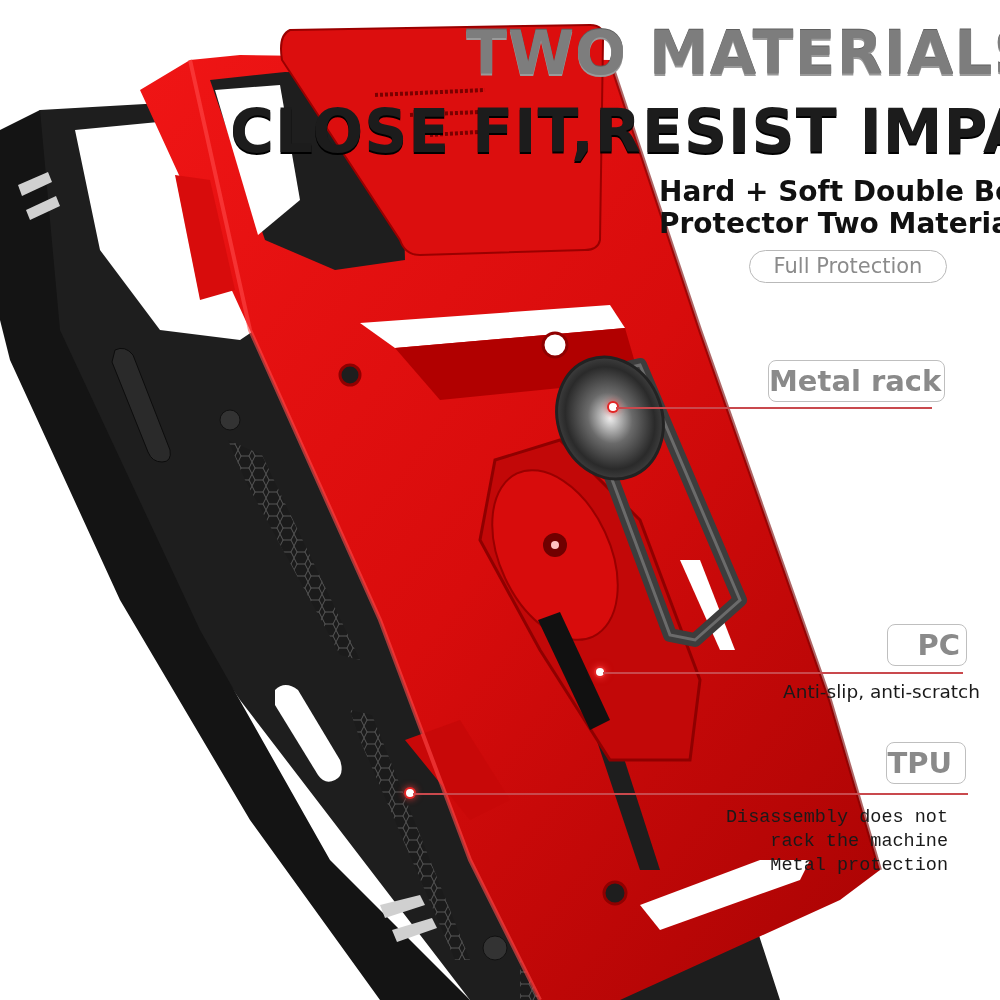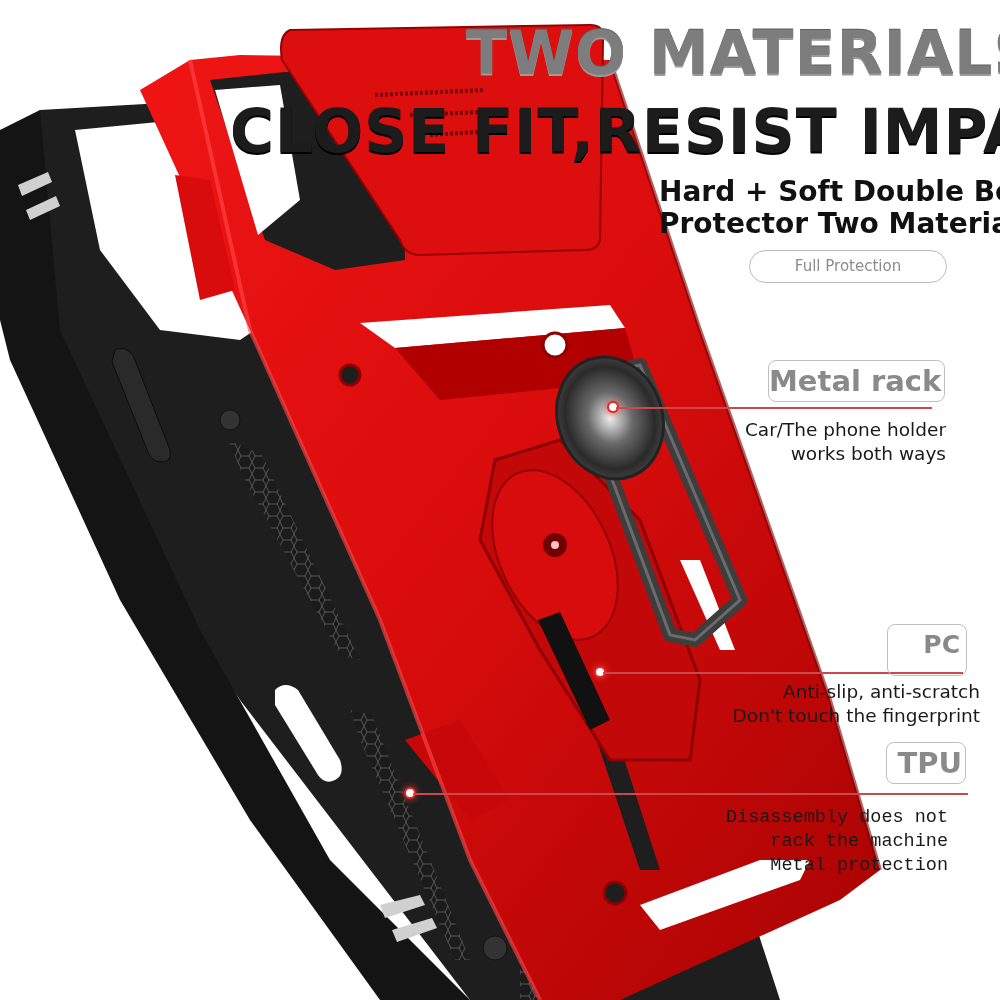--- a/index.html
+++ b/index.html
@@ -11,28 +11,28 @@
     .headline.l1 { left:466px; top:18px; font-size:60px; color:#7d7d7d;
       text-shadow: 0 2px 0 #9a9a9a, 0 -1px 0 #5f5f5f; }
     .headline.l2 { left:230px; top:96px; font-size:60px; color:#1c1c1c;
       text-shadow: 0 2px 0 #000; }
 
     .sub { position:absolute; right:2px; font-weight:bold; font-size:28px; color:#111; white-space:nowrap; line-height:33px; }
     .sub.s1 { top:175px; left:659px; }
     .sub.s2 { top:207px; left:659px; }
 
     .pill { position:absolute; left:749px; top:250px; width:198px; height:33px; border:1.5px solid #b9b9b9;
-      border-radius:18px; box-sizing:border-box; text-align:center; color:#8b8b8b; font-size:15px; line-height:30px;
+      border-radius:18px; box-sizing:border-box; text-align:center; color:#8b8b8b; font-size:21px; line-height:30px;
       font-family:"DejaVu Sans", sans-serif; }
 
     .tag { position:absolute; border:1.5px solid #bfbfbf; border-radius:8px; box-sizing:border-box;
       color:#8a8a8a; font-weight:bold; text-align:right; padding-right:6px; white-space:nowrap; background:rgba(255,255,255,0.0); }
     .tag.metal { left:768px; top:360px; width:177px; height:42px; font-size:29px; line-height:40px; padding-right:4px; }
-    .tag.pc { left:887px; top:624px; width:80px; height:52px; font-size:25px; line-height:40px; }
-    .tag.tpu { left:886px; top:742px; width:80px; height:42px; font-size:29px; line-height:40px; padding-right:3px; }
+    .tag.pc { left:887px; top:624px; width:80px; height:42px; font-size:29px; line-height:40px; }
+    .tag.tpu { left:886px; top:742px; width:80px; height:42px; font-size:29px; line-height:40px; padding-right:13px; }
 
     .leader { position:absolute; height:2px; background:#c9494d; }
     .dot { position:absolute; width:8px; height:8px; border-radius:50%; background:#fff; box-shadow:0 0 0 2px #e22525, 0 0 6px 3px rgba(255,60,60,0.6); }
 
     .desc { position:absolute; text-align:right; color:#1a1a1a; font-size:18.5px; line-height:24px; white-space:nowrap; font-family:"DejaVu Sans", sans-serif; }
     .desc.metal { right:54px; top:418px; }
     .desc.pc { right:20px; top:680px; }
     .desc.tpu { right:52px; top:806px;font-family:Liberation Mono, monospace; }
   </style>
 </head>
@@ -132,31 +132,26 @@
   <div class="headline l2">CLOSE FIT,RESIST IMPACT</div>
 
   <div class="sub s1">Hard + Soft Double Body</div>
   <div class="sub s2">Protector Two Materials</div>
 
   <div class="pill">Full Protection</div>
 
   <div class="dot" style="left:609px; top:403px;"></div>
   <div class="leader" style="left:616px; top:407px; width:316px;"></div>
   <div class="tag metal">Metal rack</div>
-  <div class="desc metal">
-    <div>Car/The phone holder</div>
-    <div>works both ways</div>
-  </div>
 
   <div class="dot" style="left:596px; top:668px;"></div>
   <div class="leader" style="left:603px; top:672px; width:360px;"></div>
   <div class="tag pc">PC</div>
   <div class="desc pc">
     <div>Anti-slip, anti-scratch</div>
-    <div>Don't touch the fingerprint</div>
   </div>
 
   <div class="dot" style="left:406px; top:789px;"></div>
   <div class="leader" style="left:413px; top:793px; width:555px;"></div>
   <div class="tag tpu">TPU</div>
   <div class="desc tpu">
     <div>Disassembly does not</div>
     <div>rack the machine</div>
     <div>Metal protection</div>
   </div>

